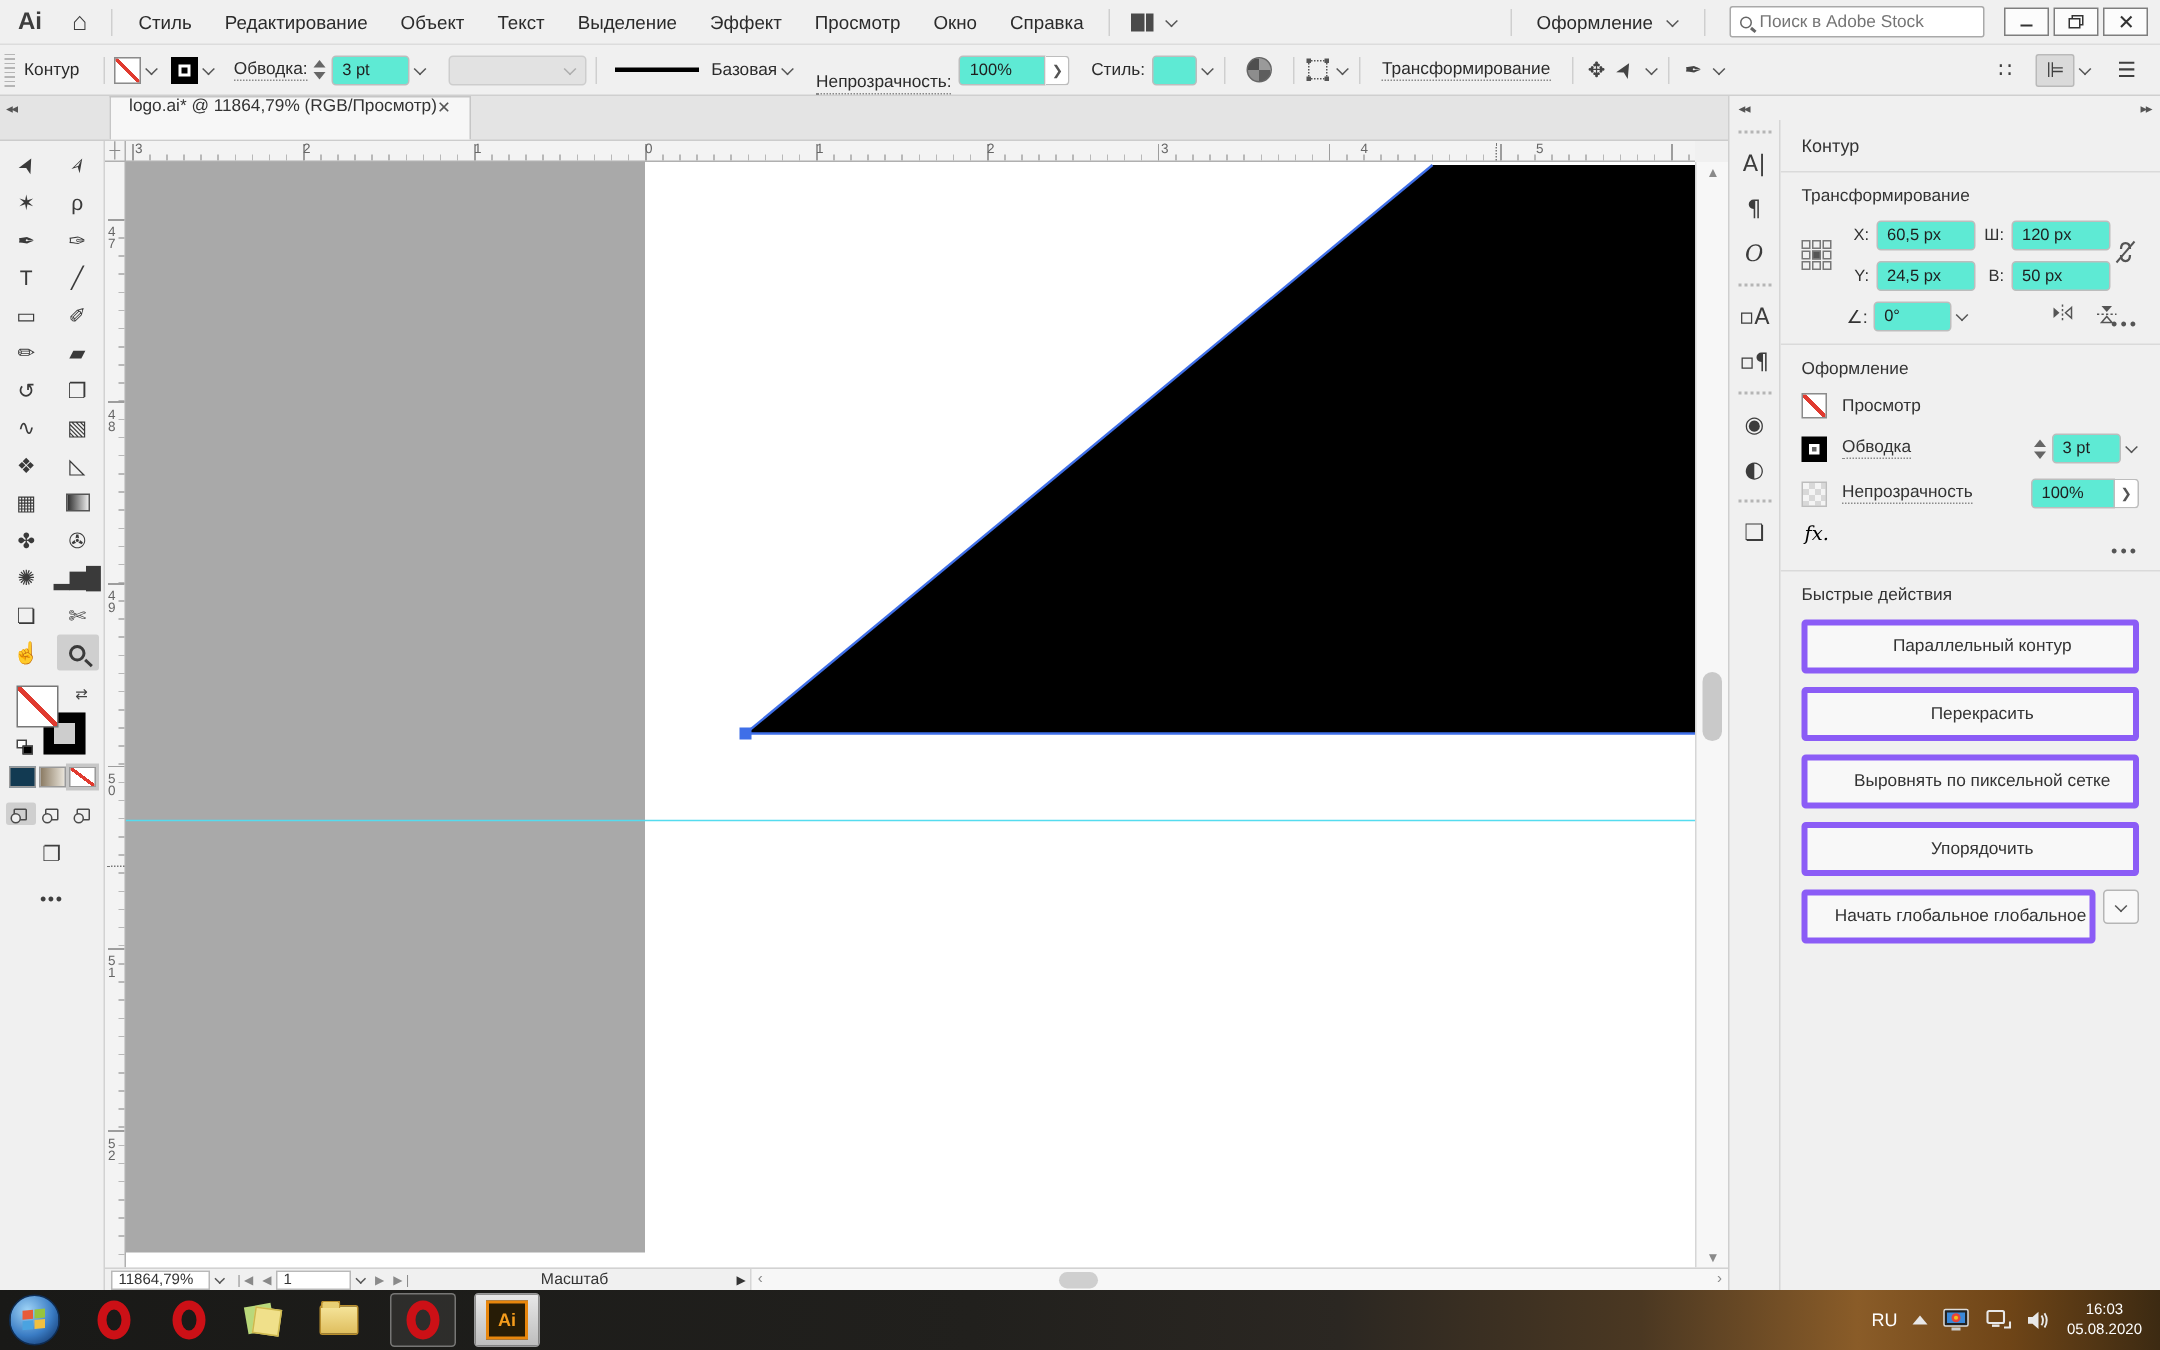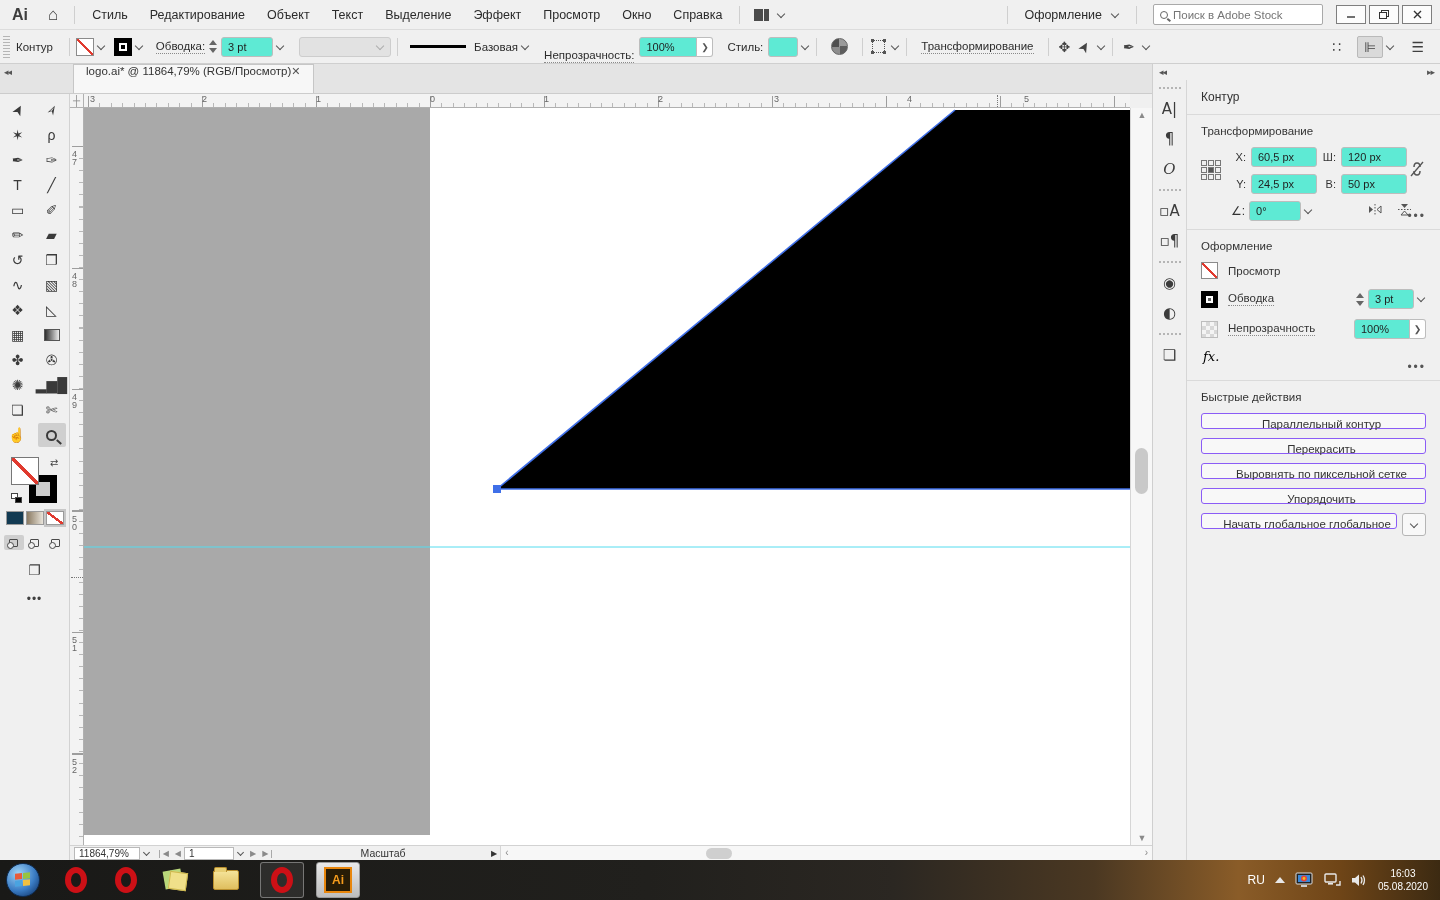--- a/index.html
+++ b/index.html
@@ -150,21 +150,21 @@
   .ellips { position:absolute; right:14px; bottom:6px; color:#555; font-size:12px; letter-spacing:2px; }
   .app-row { display:flex; align-items:center; margin-bottom:10px; gap:10px; }
   .app-label { font-size:11.5px; color:#333; }
   .sw16-none { width:17px; height:17px; border:1px solid #8b8b8b; background:linear-gradient(to top right,#fff 44%,#e03a2f 44%,#e03a2f 56%,#fff 56%); }
   .sw16-stroke { width:17px; height:17px; background:#000; display:flex; align-items:center; justify-content:center; }
   .sw16-stroke i { width:7px; height:7px; background:#fff; display:flex; align-items:center; justify-content:center; }
   .sw16-stroke i b { width:3px; height:3px; background:#666; display:block; }
   .sw16-checker { width:17px; height:17px; border:1px solid #bdbdbd; background:repeating-conic-gradient(#d8d8d8 0 25%,#f4f4f4 0 50%); background-size:8px 8px; }
   .app-controls { margin-left:auto; display:flex; align-items:center; }
   .fx { font-size:13px; font-style:italic; font-family:"DejaVu Serif",serif; color:#000000; margin:2px 0 14px 2px; }
-  .qa-btn { display:block; width:100%; height:16px; background:#f8f8f8; border:1px solid #8b5cf6; border-radius:3px; font-size:11.5px; color:#333; margin-bottom:9px; text-align:center; line-height:21px;padding-left:16px; }
+  .qa-btn { display:block; width:100%; height:36px; background:#f8f8f8; border:4px solid #8b5cf6; border-radius:3px; font-size:11.5px; color:#333; margin-bottom:9px; text-align:center; line-height:21px;padding-left:16px; }
   .qa-last { display:flex; gap:5px; }
   .qa-last .qa-btn { flex:1; margin-bottom:0; }
   .qa-chevbtn { width:24px; height:23px; background:#f8f8f8; border:1px solid #b5b5b5; border-radius:3px; display:flex; align-items:center; justify-content:center; }
 
   
   #taskbar { left:0; top:860px; width:1440px; height:40px; display:flex; align-items:center;
     background:linear-gradient(90deg,#191917 0%,#21201d 45%,#2b2722 62%,#4b3822 76%,#8a5c28 86%,#6f4517 93%,#3c2a12 100%); }
   #start-orb { width:34px; height:34px; border-radius:50%; margin:0 14px 0 6px; background:radial-gradient(circle at 35% 30%,#9fd4f7,#3a7cc4 55%,#143a70 90%); border:1px solid #0e2c52; display:flex; align-items:center; justify-content:center; }
   .winflag { width:16px; height:14px; display:grid; grid-template-columns:7px 7px; grid-template-rows:6px 6px; gap:1px; transform:skewY(-6deg); }
   .winflag i:nth-child(1){background:#e85b3a;} .winflag i:nth-child(2){background:#97c43e;}

